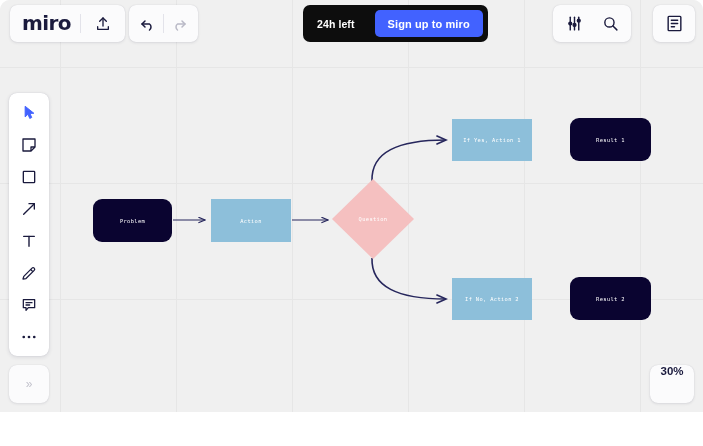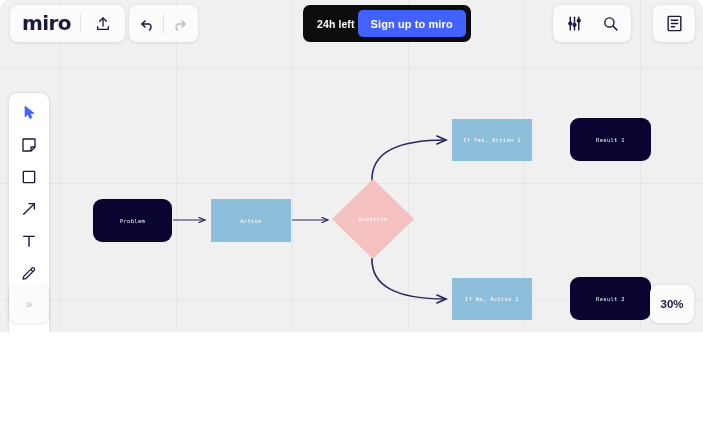--- a/index.html
+++ b/index.html
@@ -9,21 +9,21 @@
     width: 703px;
     height: 446px;
     overflow: hidden;
     background: #ffffff;
     font-family: "Liberation Sans", sans-serif;
   }
 
   #app {
     position: relative;
     width: 703px;
-    height: 332px;
+    height: 412px;
     background: #f1f1f1;
     overflow: hidden;
     border-radius: 10px 10px 0 0;
   }
 
   
   #canvas {
     position: absolute;
     inset: 0;
     background-color: #f0f0f0;
@@ -87,21 +87,21 @@
   #signup-banner {
     position: absolute;
     top: 5px;
     left: 303px;
     height: 37px;
     background: #0d0d0d;
     border-radius: 7px;
     display: flex;
     align-items: center;
     padding: 0 5px 0 14px;
-    gap: 3px;
+    gap: 20px;
   }
   #trial-text {
     color: #ffffff;
     font-size: 10.5px;
     font-weight: 700;
     letter-spacing: .1px;
     white-space: nowrap;
   }
   #signup-btn {
     background: #4262ff;
@@ -156,21 +156,21 @@
     cursor: pointer;
   }
   #zoom-widget {
     position: absolute;
     right: 9px;
     bottom: 9px;
     min-width: 44px; height: 38px;
     background: #fbfbfc;
     border-radius: 8px;
     box-shadow: 0 1px 3px rgba(25,25,60,.10), 0 0 1px rgba(25,25,60,.16);
-    display: flex; align-items: center; justify-content: center;
+    display: flex; justify-content: center;
     color: #1a1a3d;
     font-size: 11.5px;
     font-weight: 700;
     cursor: pointer;
   }
 </style>
 </head>
 <body>
 
 <div id="app">

